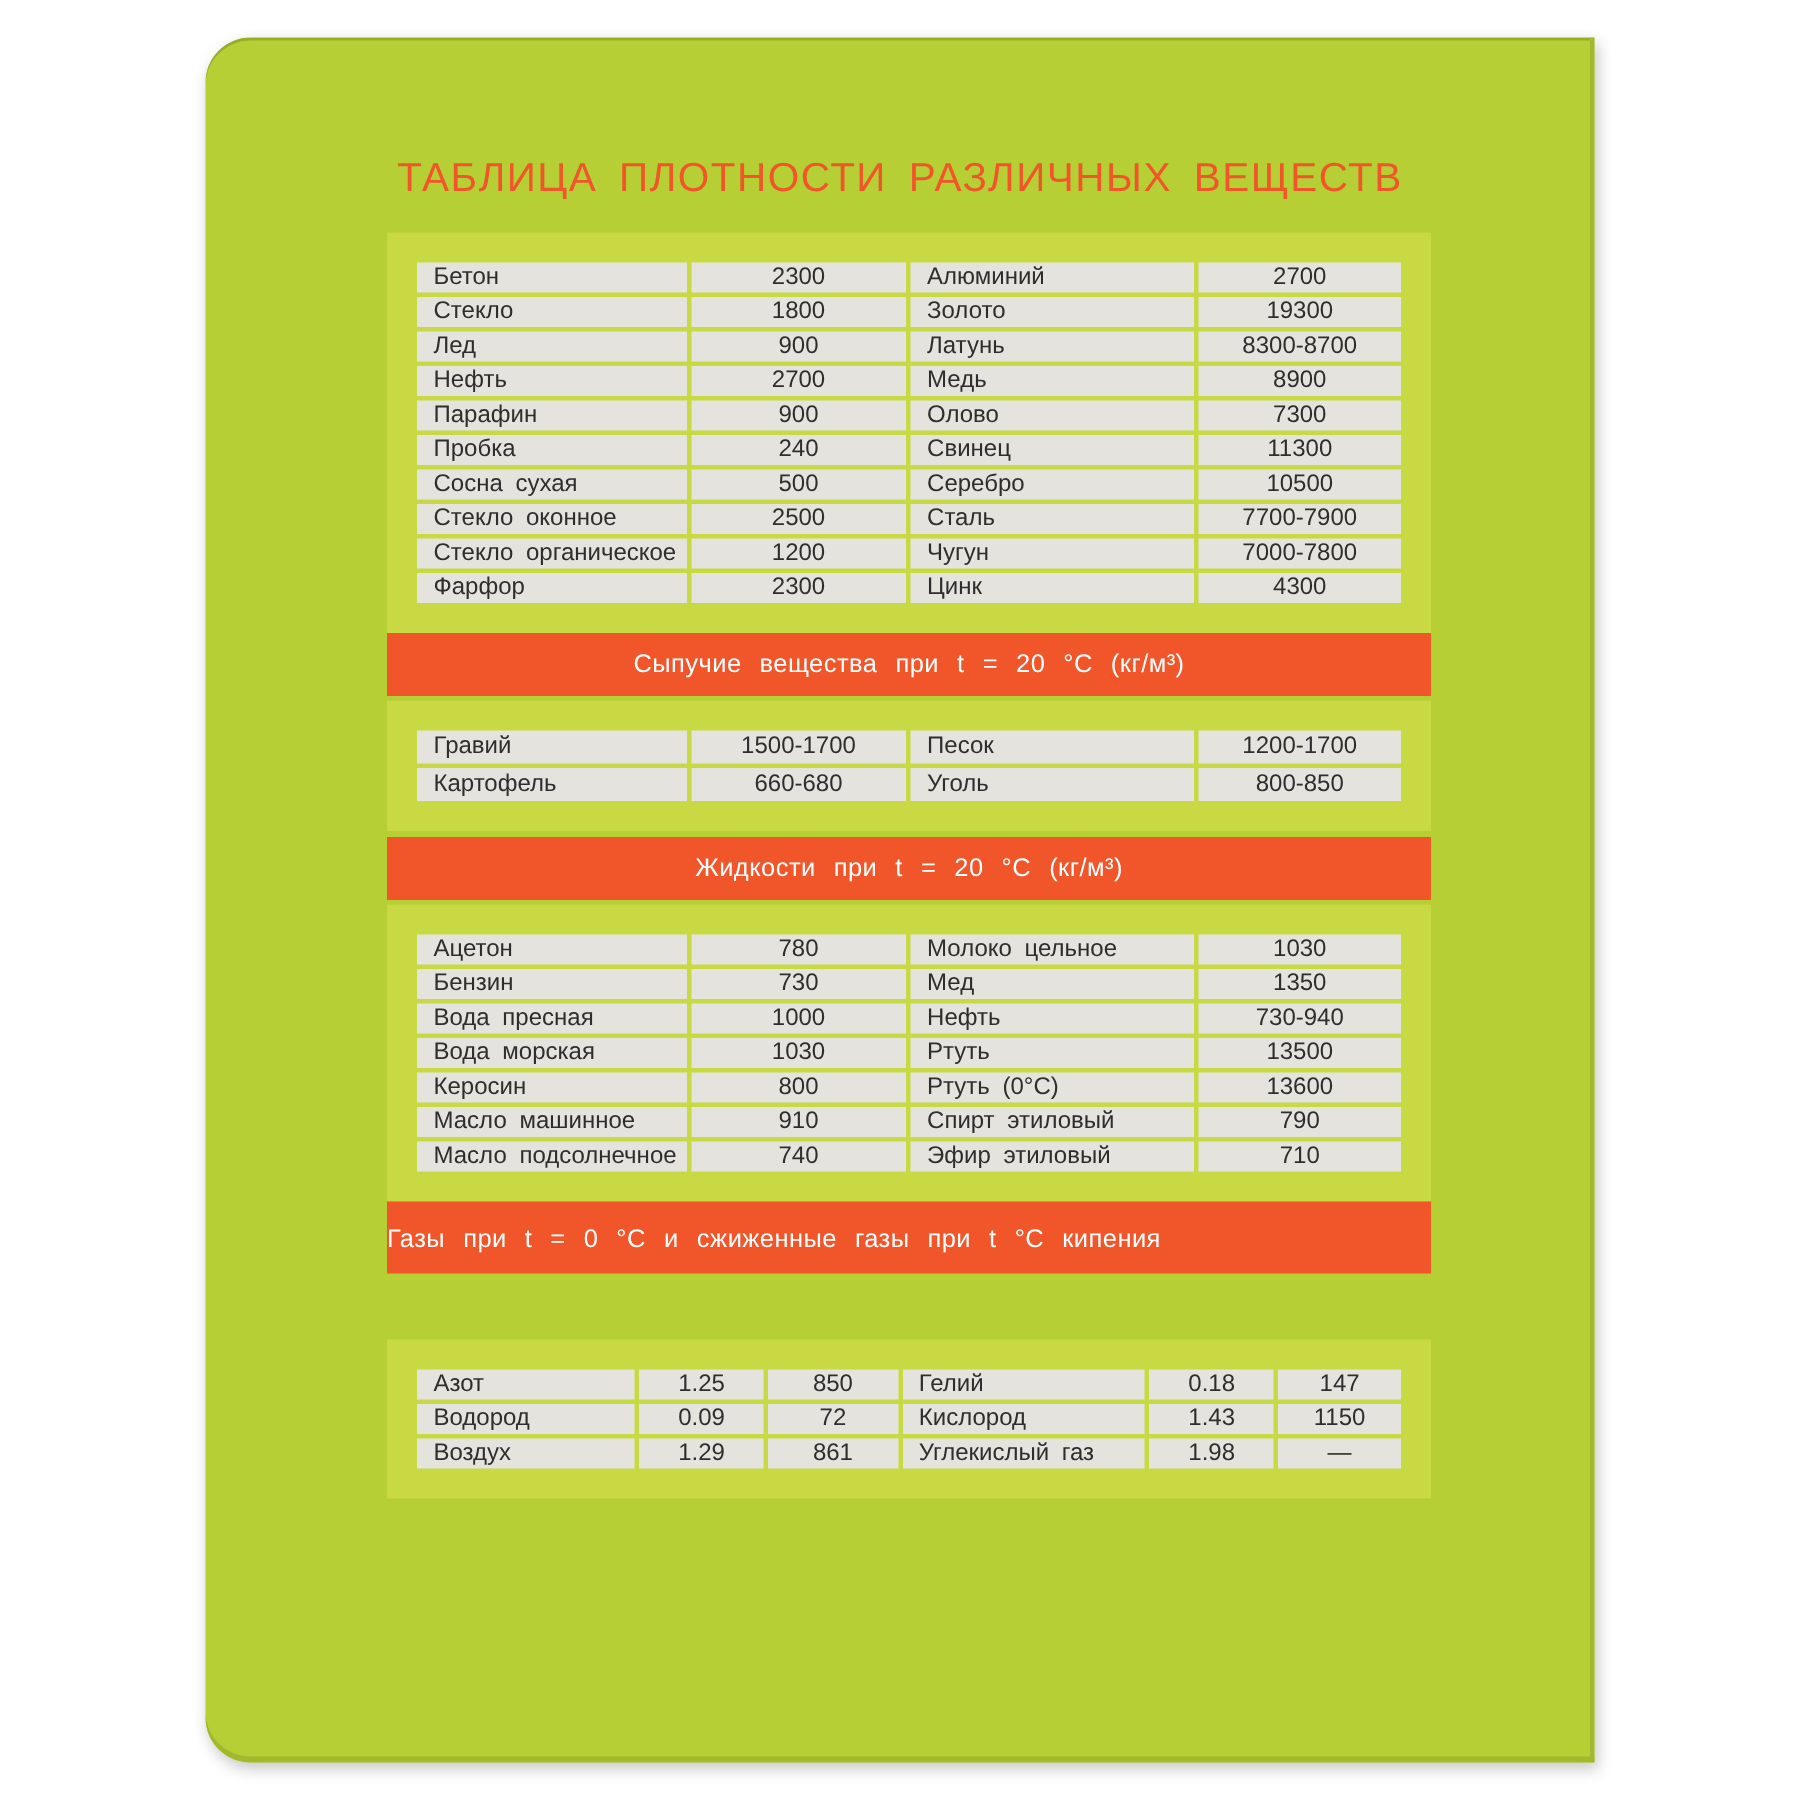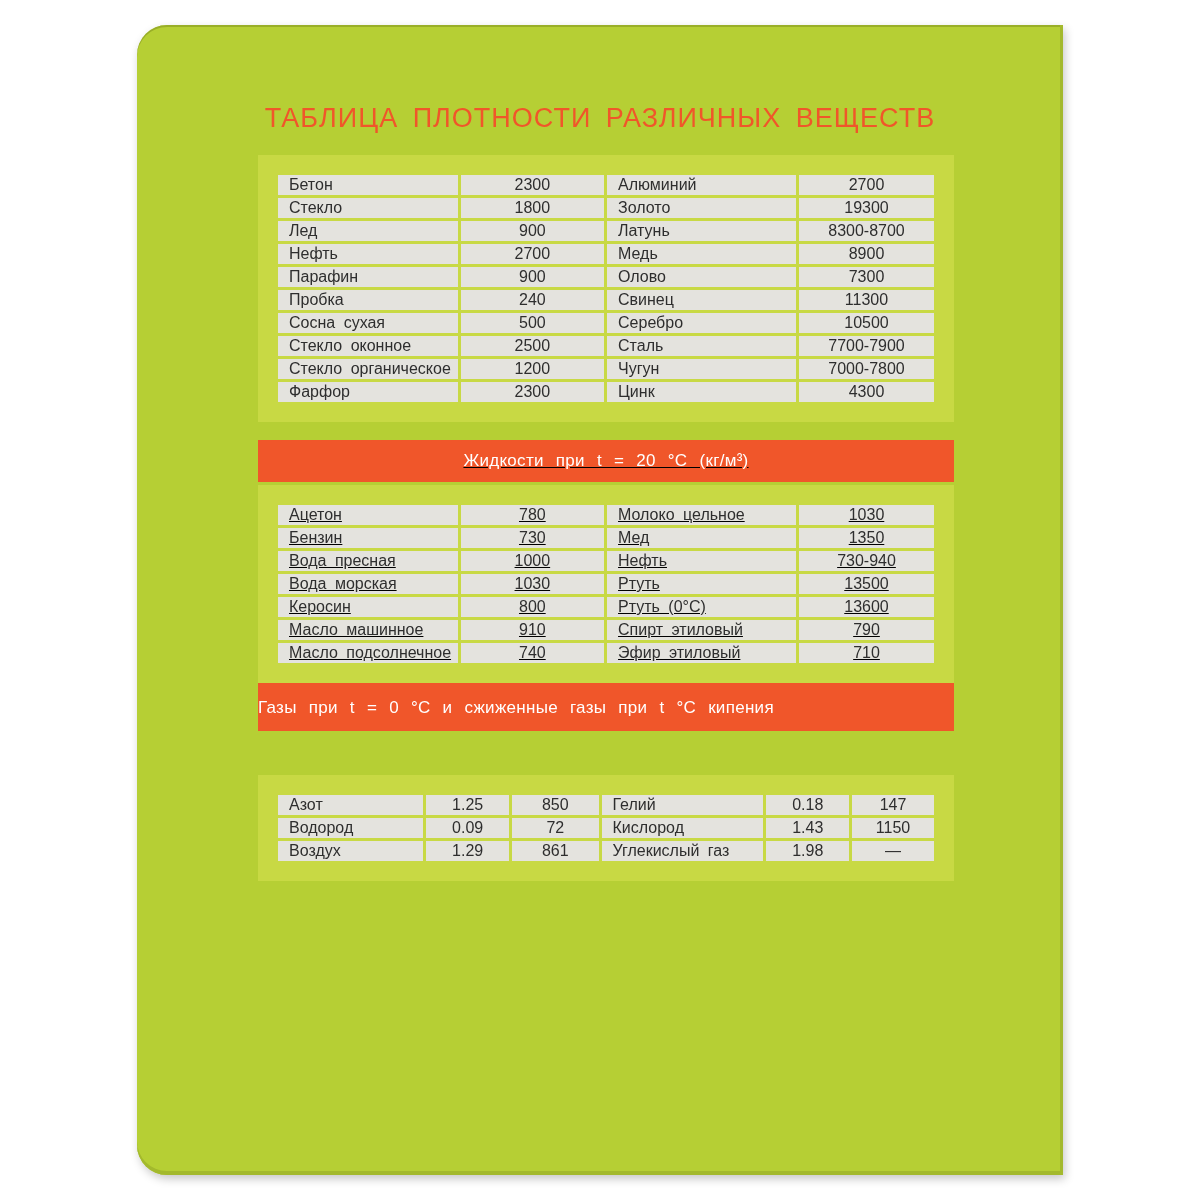--- a/index.html
+++ b/index.html
@@ -32,21 +32,21 @@
     word-spacing:6px;
     color:var(--accent-orange,#f0562a);
   }
   .tables{
     position:absolute;
     left:121px;top:130px;
     width:696px;
   }
   .section{margin:0;}
   .section + .section{margin-top:0;}
-  .section.gap-before{margin-top:18px;text-decoration:underline;}
+  .section.gap-before{margin-top:4px;}
   .band{
     background:var(--accent-orange,#f0562a);
     color:#ffffff;
     text-align:center;
     margin-bottom:3px;
   }
   .band .band-line{
     display:block;
     font-size:17px;
     word-spacing:7px;
@@ -123,20 +123,35 @@
           <div class="cell name">Стекло органическое</div>
           <div class="cell value">1200</div>
           <div class="cell name">Чугун</div>
           <div class="cell value">7000-7800</div>
           <div class="cell name">Фарфор</div>
           <div class="cell value">2300</div>
           <div class="cell name">Цинк</div>
           <div class="cell value">4300</div>
         </div>
       </section>
+      <section class="section">
+        <div class="band one-line">
+          <span class="band-line">Сыпучие вещества при t = 20 °C (кг/м³)</span>
+        </div>
+        <div class="grid cols4 rows-bulk">
+          <div class="cell name">Гравий</div>
+          <div class="cell value">1500-1700</div>
+          <div class="cell name">Песок</div>
+          <div class="cell value">1200-1700</div>
+          <div class="cell name">Картофель</div>
+          <div class="cell value">660-680</div>
+          <div class="cell name">Уголь</div>
+          <div class="cell value">800-850</div>
+        </div>
+      </section>
       <section class="section gap-before">
         <div class="band one-line">
           <span class="band-line">Жидкости при t = 20 °C (кг/м³)</span>
         </div>
         <div class="grid cols4 rows-liquid">
           <div class="cell name">Ацетон</div>
           <div class="cell value">780</div>
           <div class="cell name">Молоко цельное</div>
           <div class="cell value">1030</div>
           <div class="cell name">Бензин</div>

